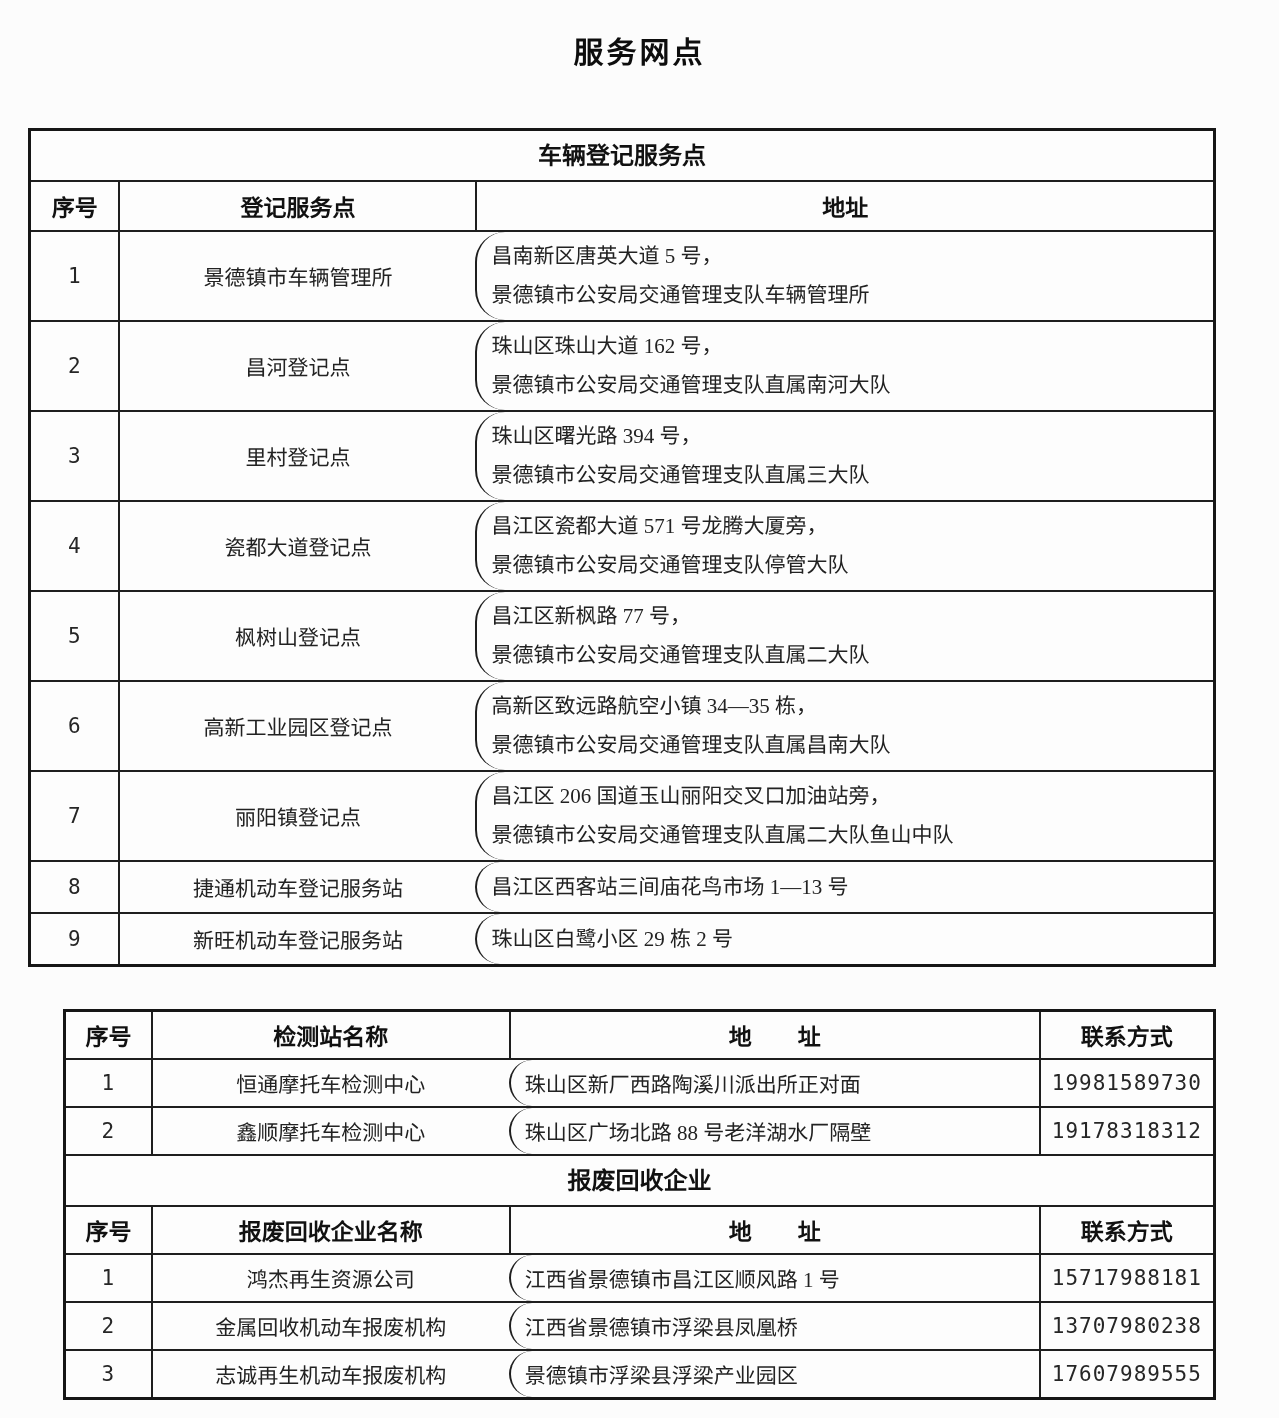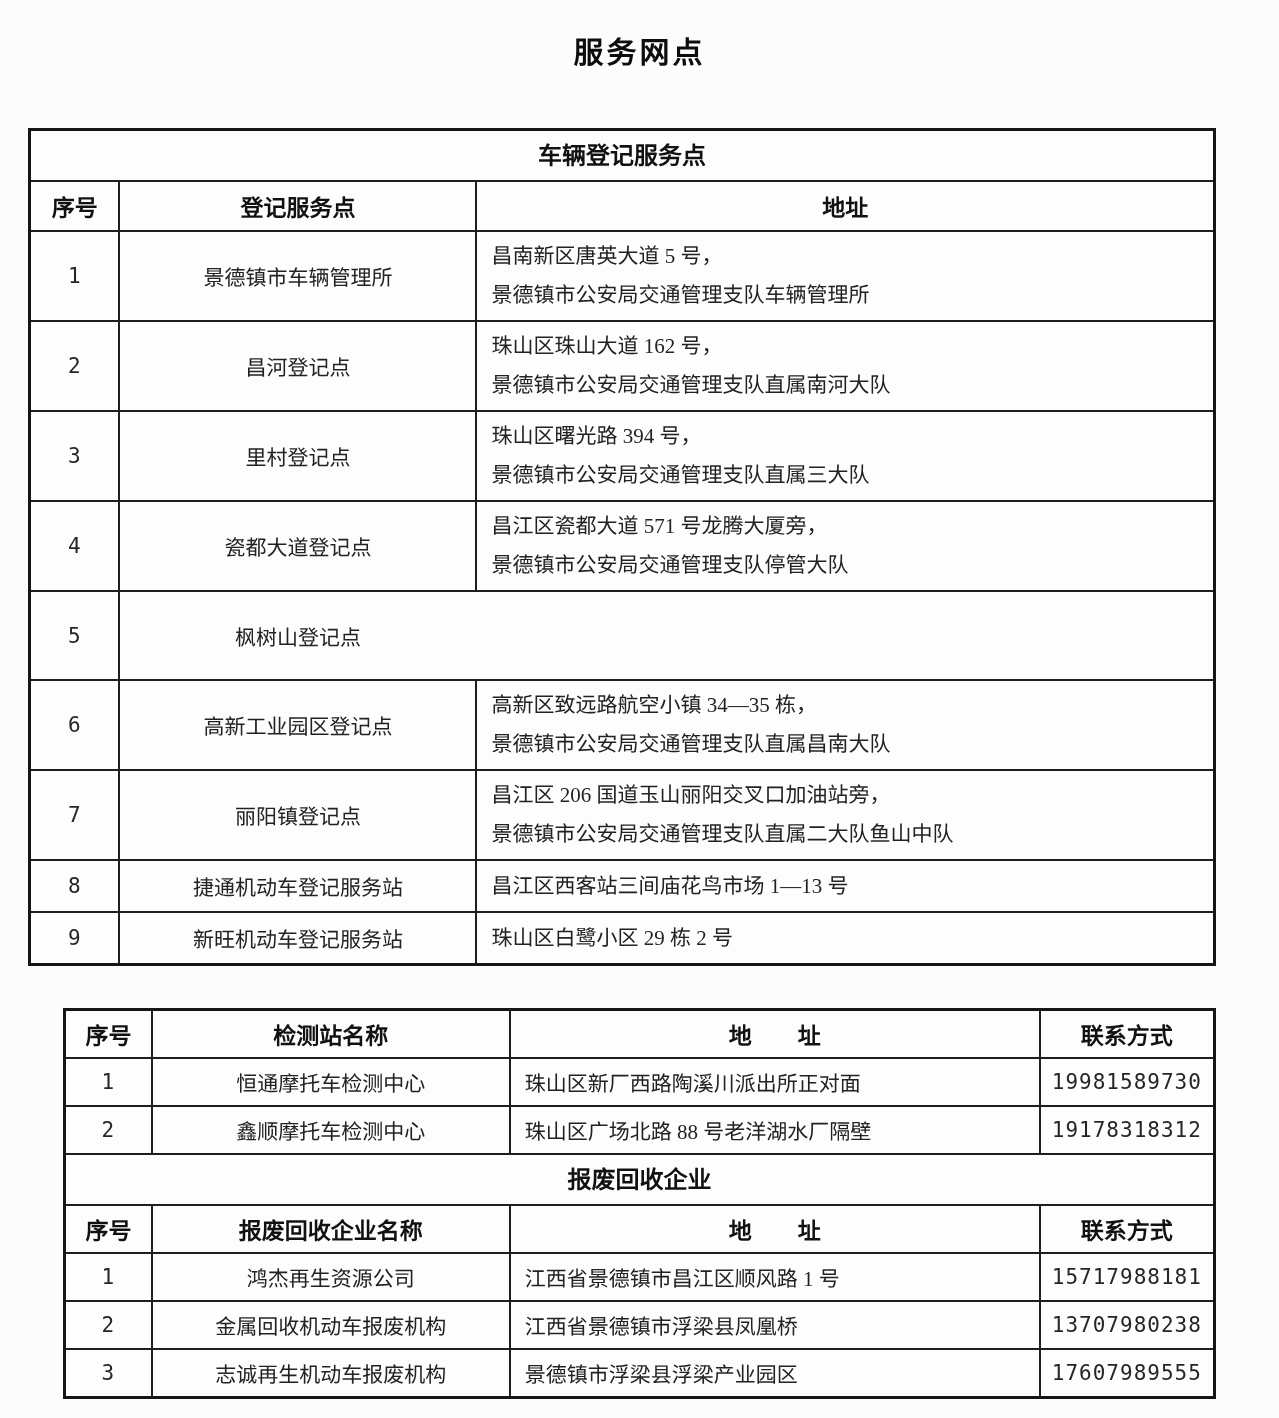--- a/index.html
+++ b/index.html
@@ -76,20 +76,21 @@
   
   .t2 .c-no   { width: 7.4%; }
   .t2 .c-name { width: 31.2%; }
   .t2 .c-addr { width: 46.2%; }
   .t2 .c-phone{ width: 15.2%; }
   .c-addr.body-addr {
     align-items: flex-start;
     text-align: left;
     padding-left: 14px;
     padding-right: 10px;
+    border-radius: 30px;
   }
   .addr-line { line-height: 39px; }
   .num {
     font-family: "DejaVu Sans Mono", monospace;
     font-size: 21px;
     letter-spacing: 1px;
     color: #262626;
   }
   .kai { color: #222; }
 </style>
@@ -141,20 +142,24 @@
       <div class="cell c-name kai">瓷都大道登记点</div>
       <div class="cell c-addr body-addr kai">
         <div class="addr-line">昌江区瓷都大道 571 号龙腾大厦旁，</div>
         <div class="addr-line">景德镇市公安局交通管理支队停管大队</div>
       </div>
     </div>
 
     <div class="row row-tall">
       <div class="cell c-no num">5</div>
       <div class="cell c-name kai">枫树山登记点</div>
+      <div class="cell c-addr body-addr kai">
+        <div class="addr-line">昌江区新枫路 77 号，</div>
+        <div class="addr-line">景德镇市公安局交通管理支队直属二大队</div>
+      </div>
     </div>
 
     <div class="row row-tall">
       <div class="cell c-no num">6</div>
       <div class="cell c-name kai">高新工业园区登记点</div>
       <div class="cell c-addr body-addr kai">
         <div class="addr-line">高新区致远路航空小镇 34—35 栋，</div>
         <div class="addr-line">景德镇市公安局交通管理支队直属昌南大队</div>
       </div>
     </div>

